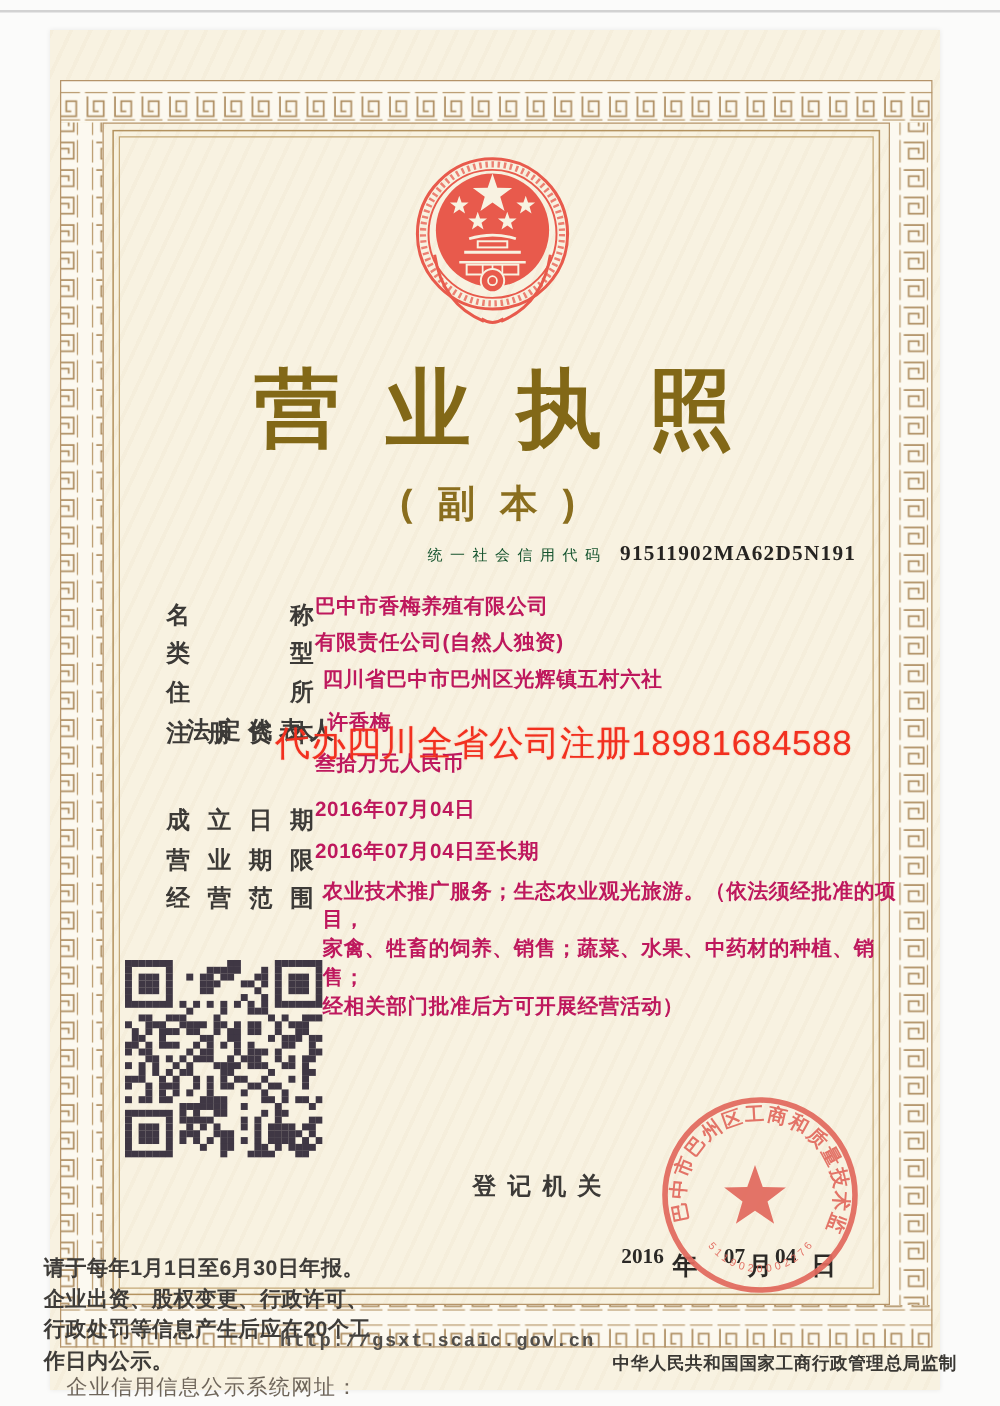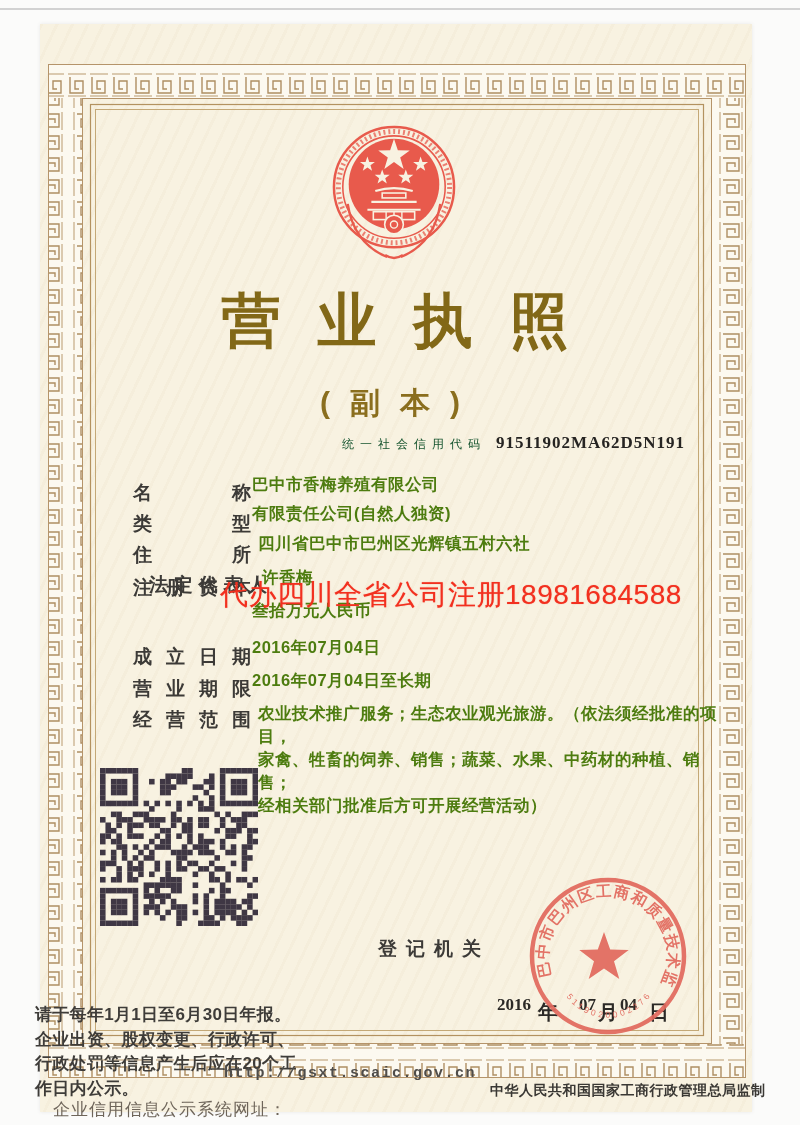--- a/index.html
+++ b/index.html
@@ -13,41 +13,41 @@
     position:absolute;left:40px;top:24px;width:712px;height:1088px;
     background:#f8f2e1;
     background-image:repeating-linear-gradient(115deg,rgba(190,160,110,.05) 0 3px,rgba(0,0,0,0) 3px 14px);
     box-shadow:0 0 4px rgba(0,0,0,.08);
   }
   svg.layer{position:absolute;left:0;top:0;}
   .abs{position:absolute;}
 
   #title{
     left:0;top:282px;width:790px;text-align:center;
-    font-size:59px;font-weight:700;color:#826817;
+    font-size:68px;font-weight:700;color:#826817;
     letter-spacing:37px;text-indent:37px;
     font-family:"Liberation Sans","DejaVu Sans",sans-serif;
   }
   #subtitle{
     left:0;top:383px;width:780px;text-align:center;
     font-size:30px;font-weight:700;color:#8a6e1e;letter-spacing:20px;text-indent:20px;
   }
   #credit-line{left:342px;top:433px;display:flex;align-items:baseline;}
   #credit-label{font-size:12px;font-weight:400;color:#14532d;letter-spacing:6px;}
   #credit-code{font-size:17px;font-weight:700;color:#262422;margin-left:10px;
     font-family:"Liberation Serif","DejaVu Serif",serif;letter-spacing:1px;}
 
   .field-label{
     position:absolute;left:133px;width:118px;
     font-size:19px;font-weight:700;color:#3c3a37;
     text-align:justify;text-align-last:justify;line-height:22px;
   }
   .field-value{
     position:absolute;left:252px;
-    font-size:16.5px;font-weight:600;color:#4d7c0f;letter-spacing:.5px;
+    font-size:16.5px;font-weight:600;color:#be185d;letter-spacing:.5px;
   }
   .scope-line{line-height:23px;}
 
   #watermark{
     left:220px;top:576px;width:440px;
     font-size:28px;font-weight:500;color:#f2301f;letter-spacing:.5px;
     white-space:nowrap;z-index:30;text-shadow:0 0 1px rgba(242,48,31,.55);
   }
   #qr{left:100px;top:768px;z-index:5;}
 

